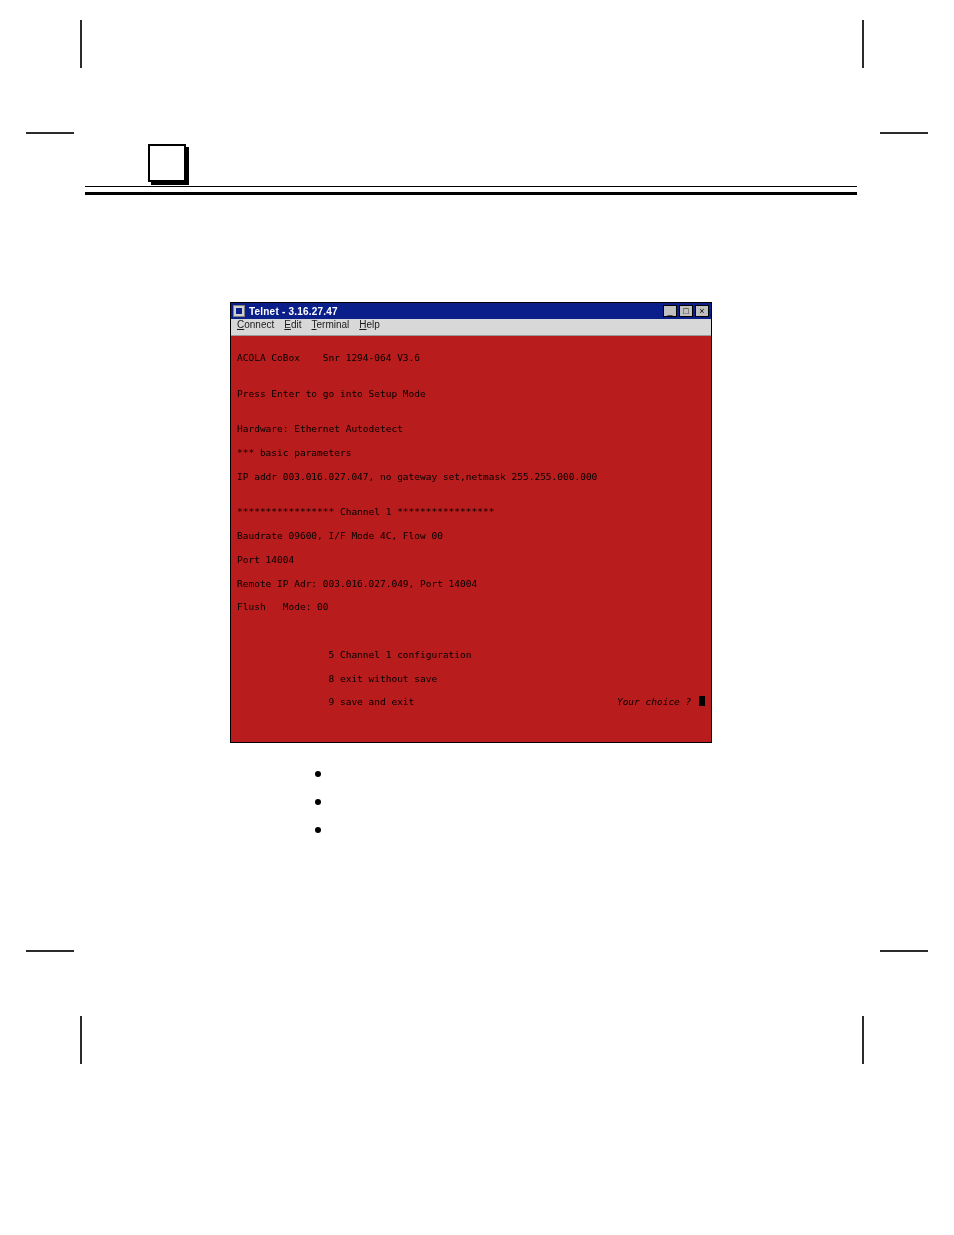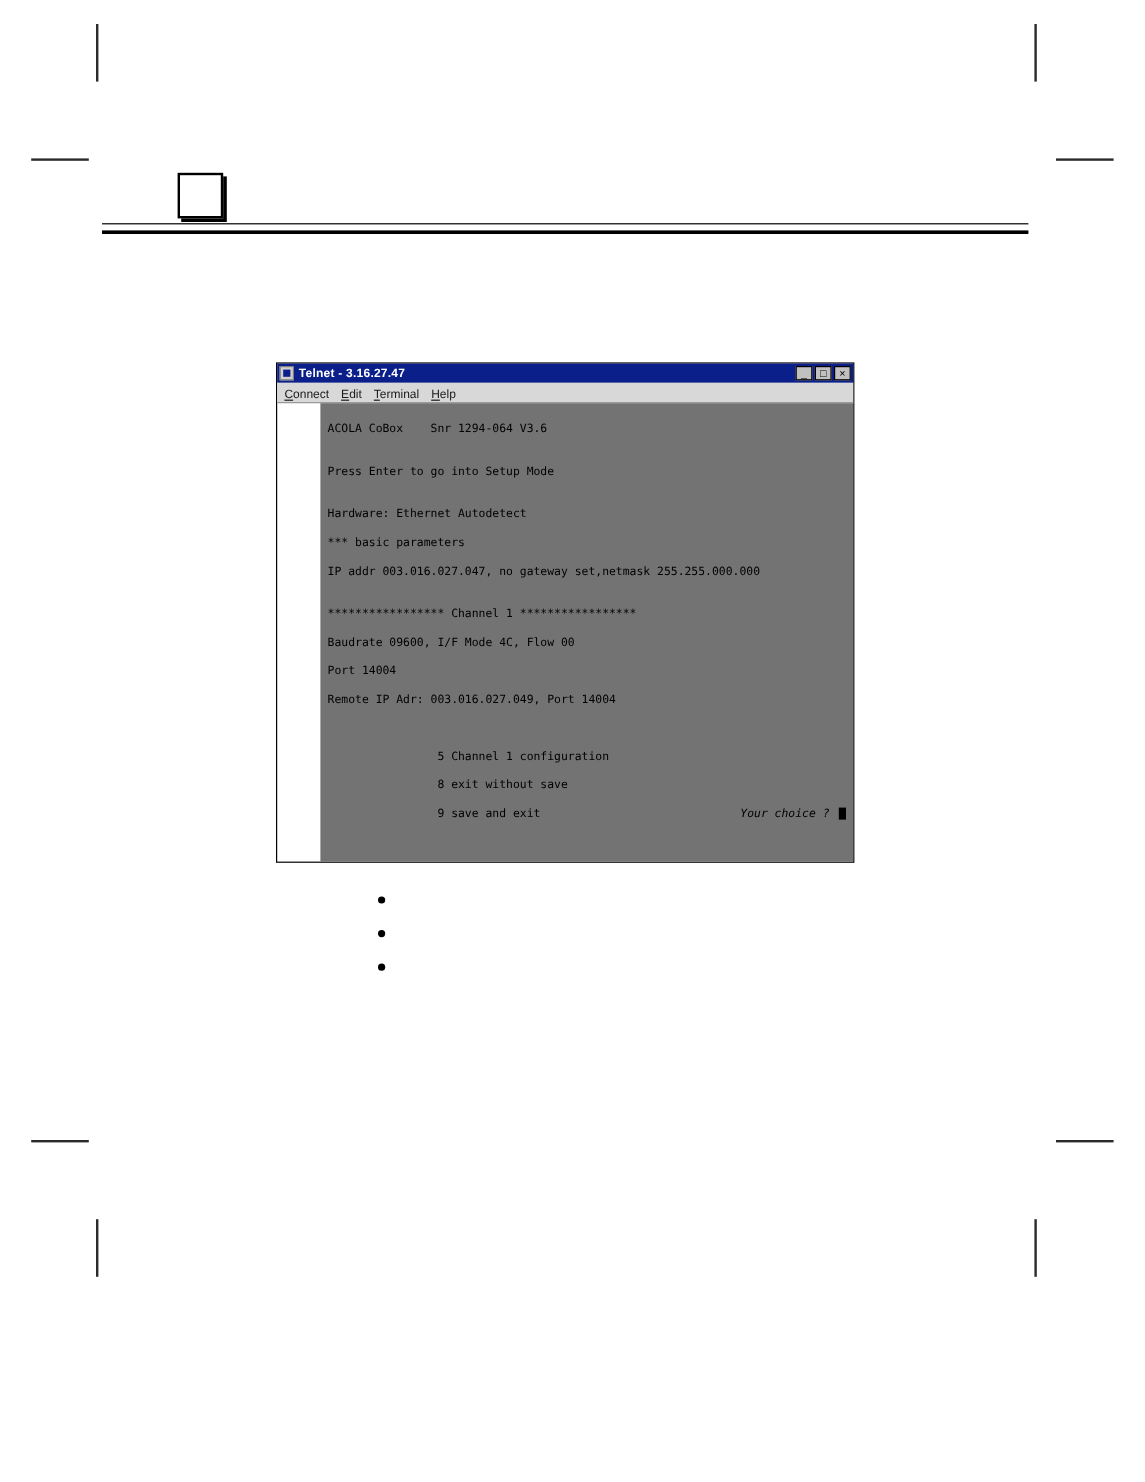--- a/index.html
+++ b/index.html
@@ -135,37 +135,36 @@
     display:flex; align-items:center; justify-content:center;
     font-size: 9px; line-height: 1;
     font-family: Arial, sans-serif;
     color:#000;
   }
   .menubar {
     height: 16px;
     background: #d8d8d8;
     border-bottom: 1px solid #9a9a9a;
     display: flex;
-    align-items: flex-end;
+    align-items: flex-start;
     gap: 10px;
     padding: 0 6px;
     font-family: Tahoma, Arial, sans-serif;
     font-size: 10px;
     color: #1a1a1a;
   }
   .menubar .mi { }
   .menubar .mi .ul { text-decoration: underline; }
 
   .terminal {
     padding: 4px 6px 10px;
     white-space: pre;
     line-height: 1.25;
-    background: #737373;
+    background: #b91c1c;
     min-height: 280px;
-    margin-left: 36px;
   }
   .term-row { white-space: pre; }
   .term-flex { display:flex; }
   .term-flex .left { flex:0 0 auto; white-space:pre; }
   .term-flex .gap  { flex:1 1 auto; }
   .term-flex .right{ flex:0 0 auto; white-space:pre; display:flex; align-items:flex-start;font-style:italic; }
   .cursor-block {
     display:inline-block;
     width: 6px; height: 10px;
     background: #000;
@@ -243,20 +242,21 @@
 <div class="term-row">Press Enter to go into Setup Mode</div>
 <div class="term-row"></div>
 <div class="term-row">Hardware: Ethernet Autodetect</div>
 <div class="term-row">*** basic parameters</div>
 <div class="term-row">IP addr 003.016.027.047, no gateway set,netmask 255.255.000.000</div>
 <div class="term-row"></div>
 <div class="term-row">***************** Channel 1 *****************</div>
 <div class="term-row">Baudrate 09600, I/F Mode 4C, Flow 00</div>
 <div class="term-row">Port 14004</div>
 <div class="term-row">Remote IP Adr: 003.016.027.049, Port 14004</div>
+<div class="term-row">Flush   Mode: 00</div>
 <div class="term-row"></div>
 <div class="term-row"></div>
 <div class="term-row">                5 Channel 1 configuration</div>
 <div class="term-row">                8 exit without save</div>
 <div class="term-flex">
   <span class="left">                9 save and exit</span>
   <span class="gap"></span>
   <span class="right">
     <span>Your choice ? </span>
     <span class="cursor-block"></span>

